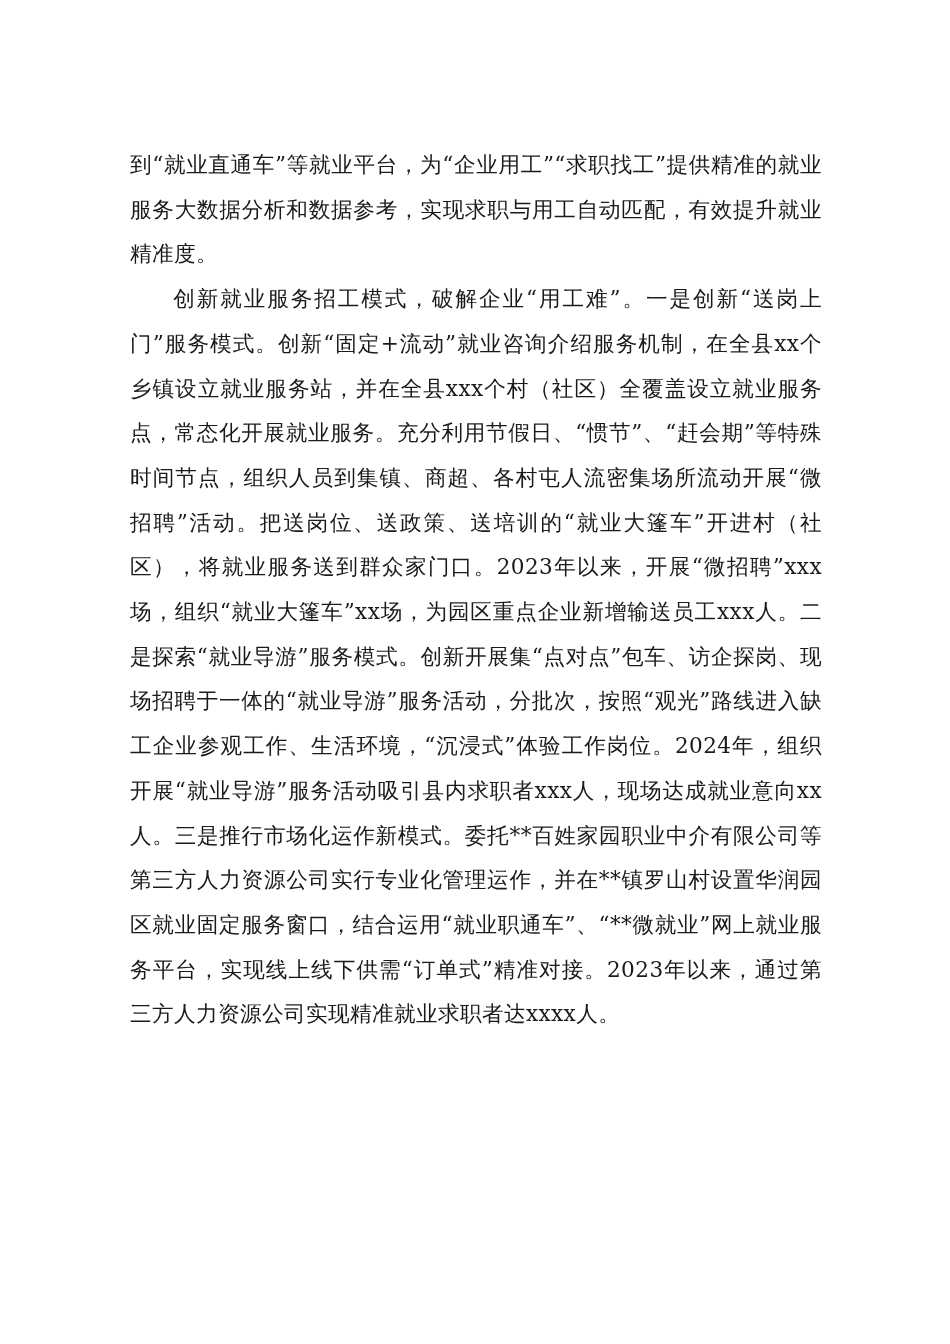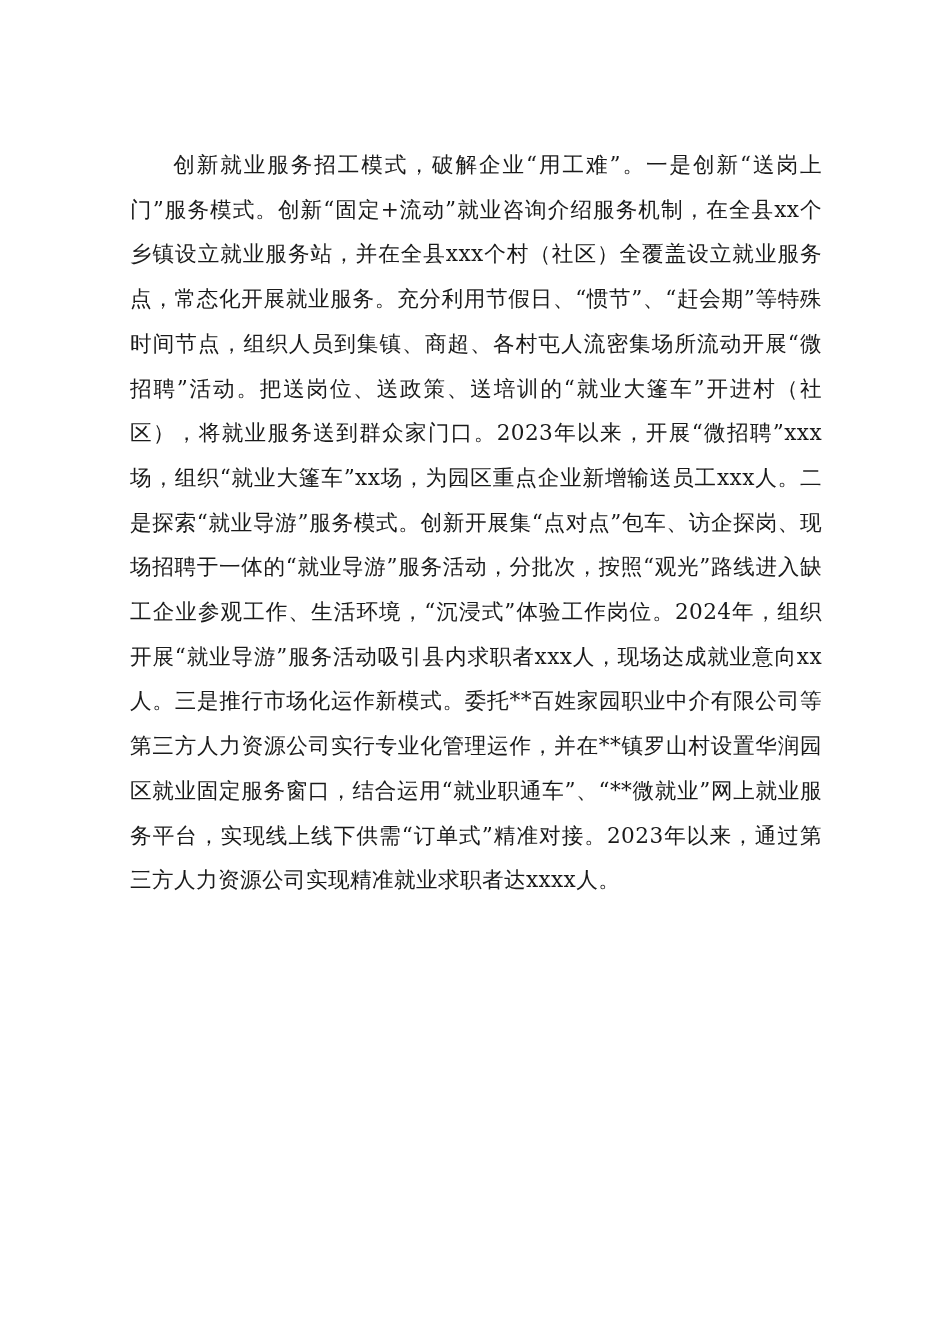--- a/index.html
+++ b/index.html
@@ -31,14 +31,15 @@
       padding: 0;
     }
     .para.indent {
       text-indent: 2em;
     }
   </style>
 </head>
 <body>
 
 <div class="page">
+  <p class="para">到“就业直通车”等就业平台，为“企业用工”“求职找工”提供精准的就业服务大数据分析和数据参考，实现求职与用工自动匹配，有效提升就业精准度。</p>
   <p class="para indent">创新就业服务招工模式，破解企业“用工难”。一是创新“送岗上门”服务模式。创新“固定+流动”就业咨询介绍服务机制，在全县xx个乡镇设立就业服务站，并在全县xxx个村（社区）全覆盖设立就业服务点，常态化开展就业服务。充分利用节假日、“惯节”、“赶会期”等特殊时间节点，组织人员到集镇、商超、各村屯人流密集场所流动开展“微招聘”活动。把送岗位、送政策、送培训的“就业大篷车”开进村（社区），将就业服务送到群众家门口。2023年以来，开展“微招聘”xxx场，组织“就业大篷车”xx场，为园区重点企业新增输送员工xxx人。二是探索“就业导游”服务模式。创新开展集“点对点”包车、访企探岗、现场招聘于一体的“就业导游”服务活动，分批次，按照“观光”路线进入缺工企业参观工作、生活环境，“沉浸式”体验工作岗位。2024年，组织开展“就业导游”服务活动吸引县内求职者xxx人，现场达成就业意向xx人。三是推行市场化运作新模式。委托**百姓家园职业中介有限公司等第三方人力资源公司实行专业化管理运作，并在**镇罗山村设置华润园区就业固定服务窗口，结合运用“就业职通车”、“**微就业”网上就业服务平台，实现线上线下供需“订单式”精准对接。2023年以来，通过第三方人力资源公司实现精准就业求职者达xxxx人。</p>
 </div>
 
 </body></html>

